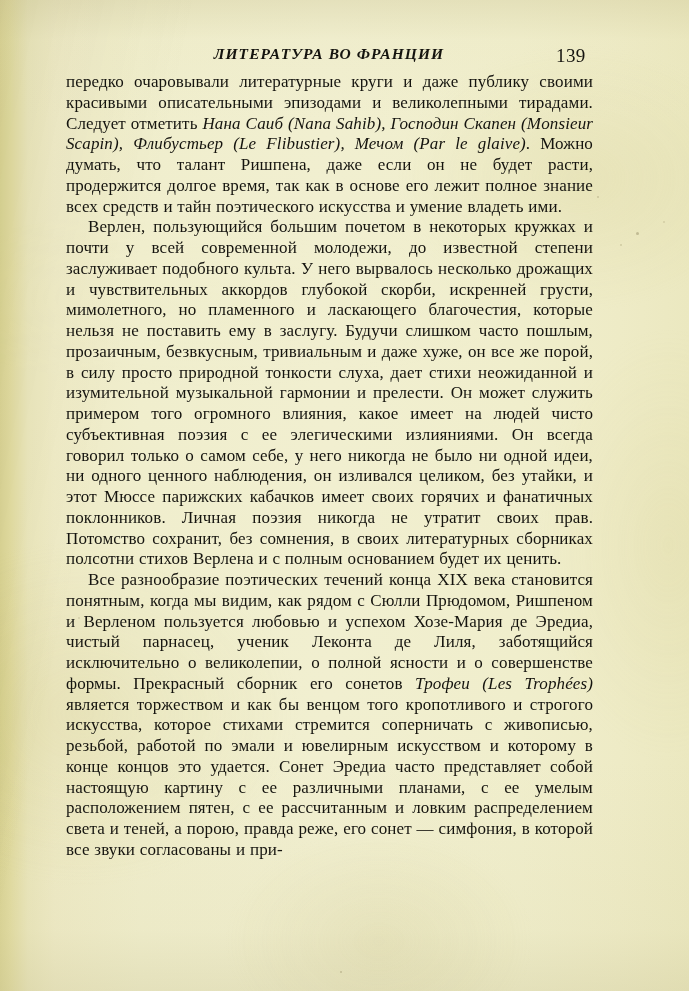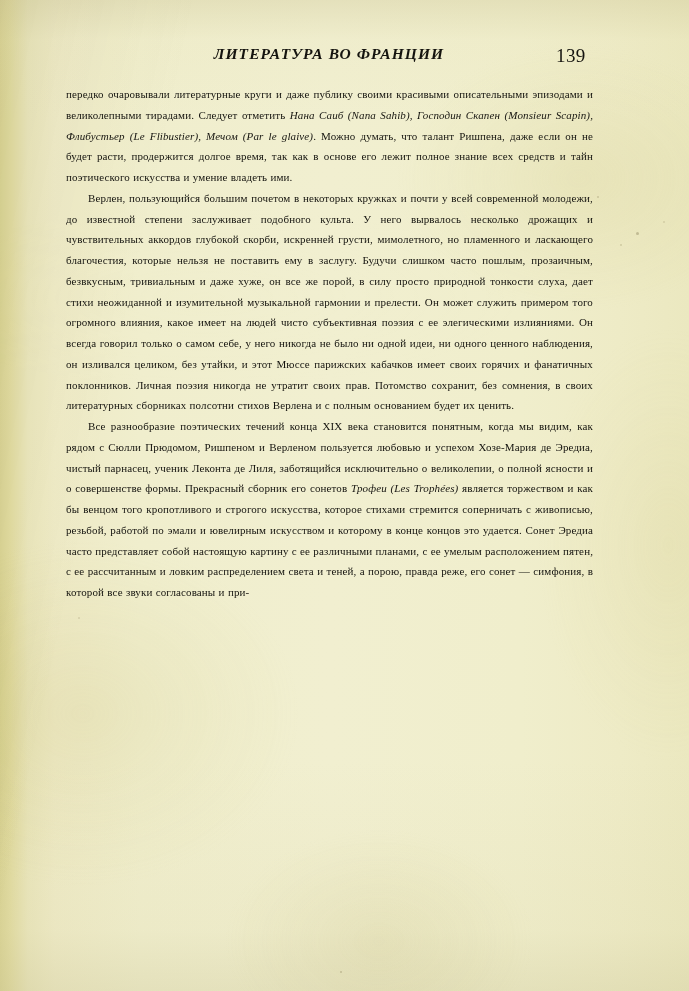--- a/index.html
+++ b/index.html
@@ -95,23 +95,23 @@
     left: 556px;
     top: 45px;
     font-size: 19px;
     font-weight: 400;
     letter-spacing: .4px;
   }
 
   #textblock {
     position: absolute;
     left: 66px;
-    top: 84px;
+    top: 72px;
     width: 527px;
-    font-size: 11px;
+    font-size: 17px;
     line-height: 20.75px;
     text-align: justify;
     text-justify: inter-word;
     hyphens: manual;
     letter-spacing: .12px;
     word-spacing: .4px;
   }
   #textblock p {
     margin: 0;
     text-indent: 22px;

